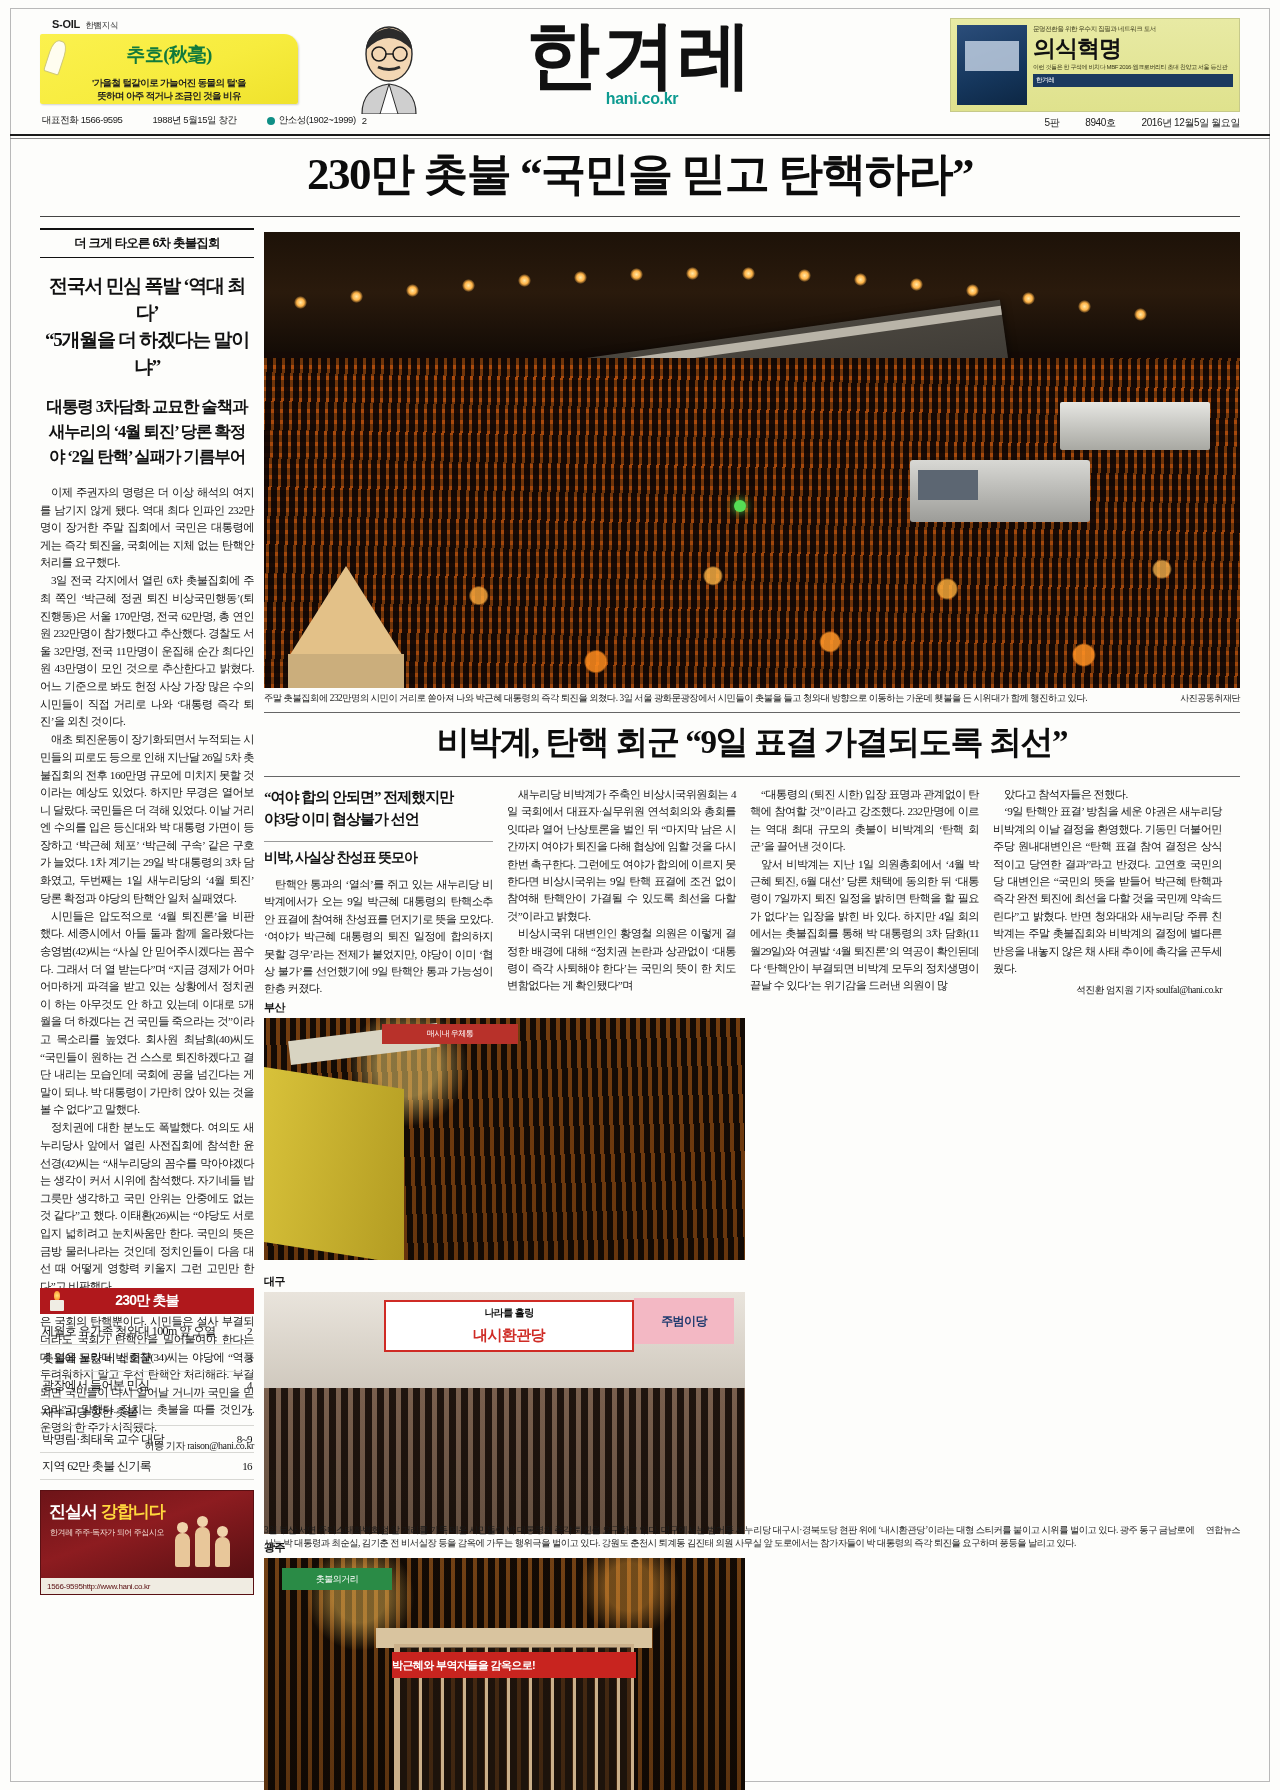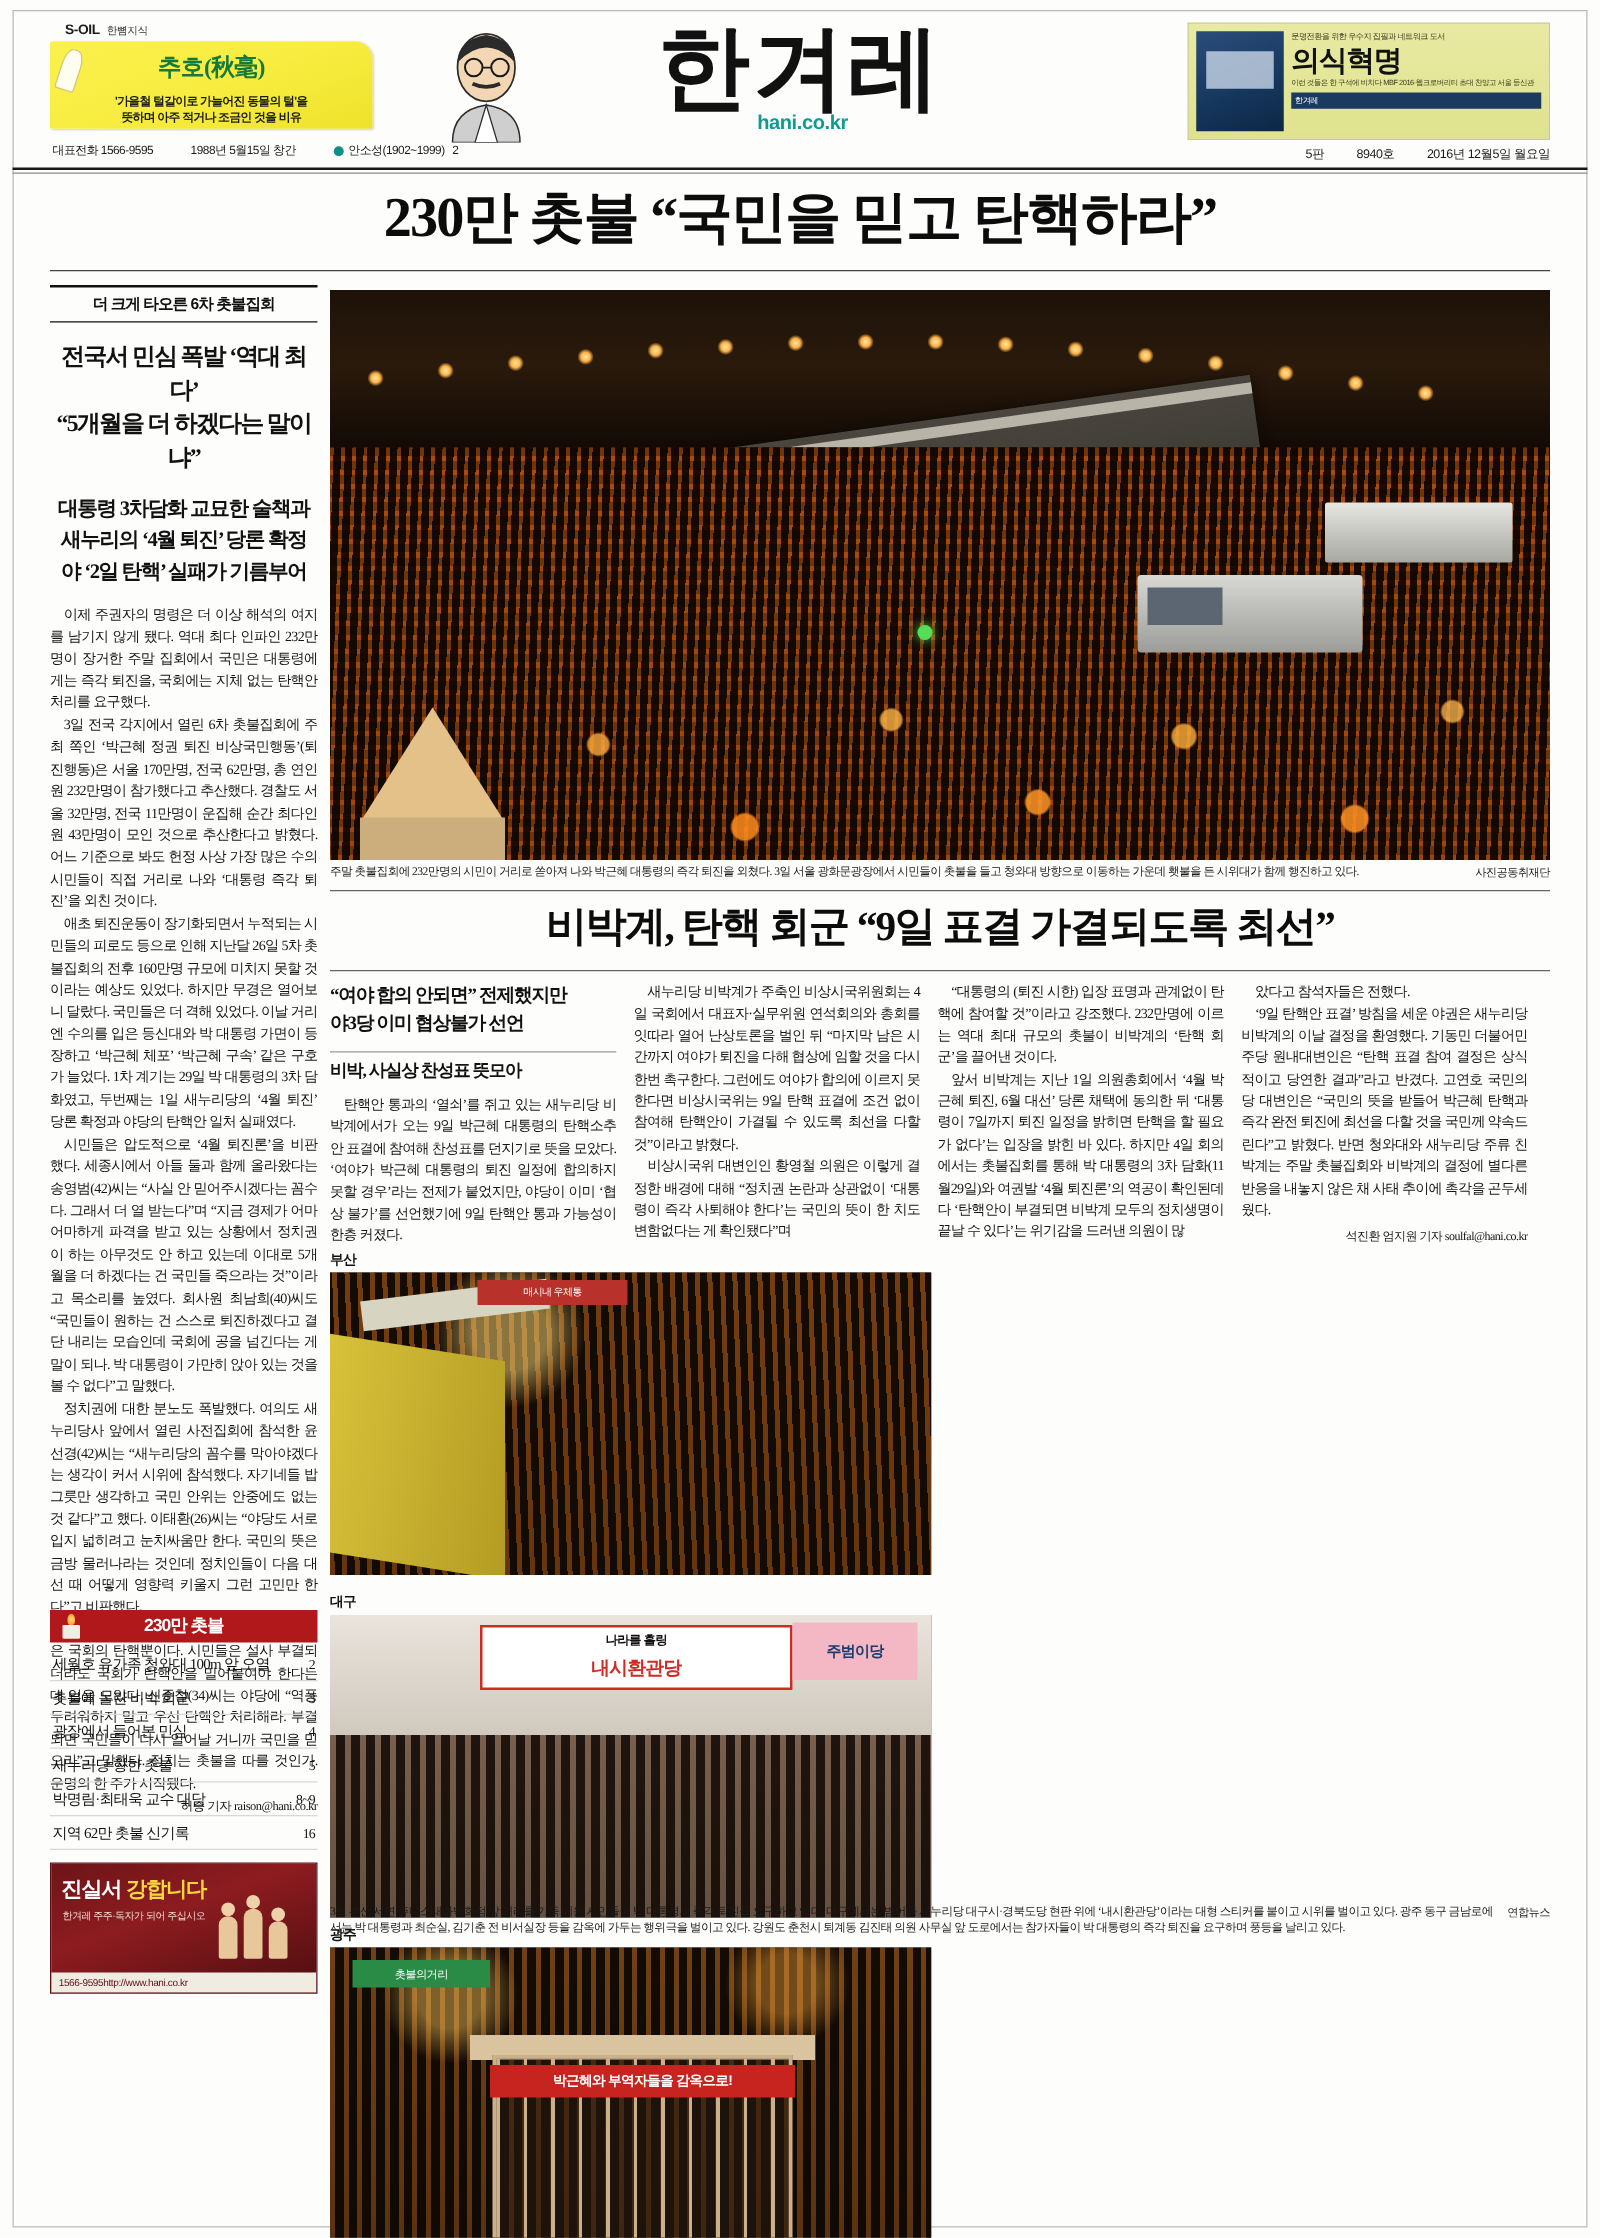--- a/index.html
+++ b/index.html
@@ -341,21 +341,21 @@
   .ph-busan .banner {
     position:absolute; left:25px; top:14px; width:150px;height:24px;
     background:#d8d4c2; transform:rotate(-7deg);
   }
   .ph-busan .yellowwall {
     position:absolute; left:0; top:60px; width:140px;height:175px;
     background: linear-gradient(100deg,#d8c23a,#b39c22);
     transform: skewY(9deg);
   }
   .ph-busan .sign {
-    position:absolute; left:118px; top:6px; width:120px;height:20px;
+    position:absolute; left:118px; top:6px; width:136px;height:20px;
     background:#b8312a; color:#fff; font-size:8px; text-align:center;
     line-height:20px; letter-spacing:-0.5px;
   }
 
   
   .ph-daegu { background:#1c1410; }
   .ph-daegu .crowd {
     position:absolute; left:0;top:96px;right:0;bottom:0;
     background:
       repeating-linear-gradient(90deg, rgba(210,170,140,.42) 0 5px, rgba(28,18,12,.9) 5px 12px),
@@ -394,21 +394,21 @@
     border: 3px solid #cbb08a;
     background-image: repeating-linear-gradient(90deg,#cbb08a 0 3px, transparent 3px 22px);
   }
   .ph-gwangju .cageroof {
     position:absolute; left:112px; top:70px; width:276px;height:20px;
     background:#d9c49f;
   }
   .ph-gwangju .redsign {
     position:absolute; left:128px; top:94px; width:244px;height:26px;
     background:#c8241f; color:#fff; font-size:11px; font-weight:bold;
-    text-align:center; line-height:26px; letter-spacing:-0.6px;
+    line-height:26px; letter-spacing:-0.6px;
   }
   .ph-gwangju .greensign {
     position:absolute; left:18px; top:10px; width:110px;height:22px;
     background:#2a8b46; color:#fff; font-size:9px; text-align:center;
     line-height:22px; letter-spacing:-0.5px;
   }
 
   
   .ph-chuncheon { background:#0f0d0c; }
   .ph-chuncheon .bg {

